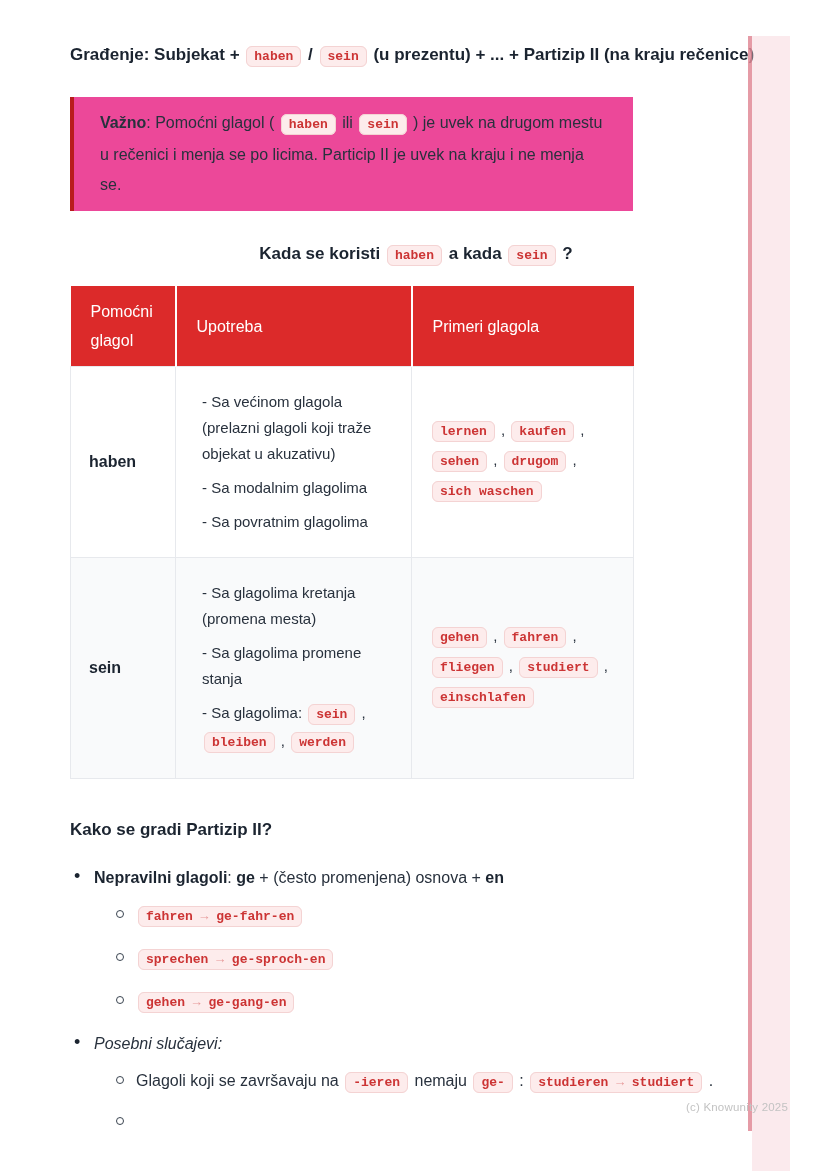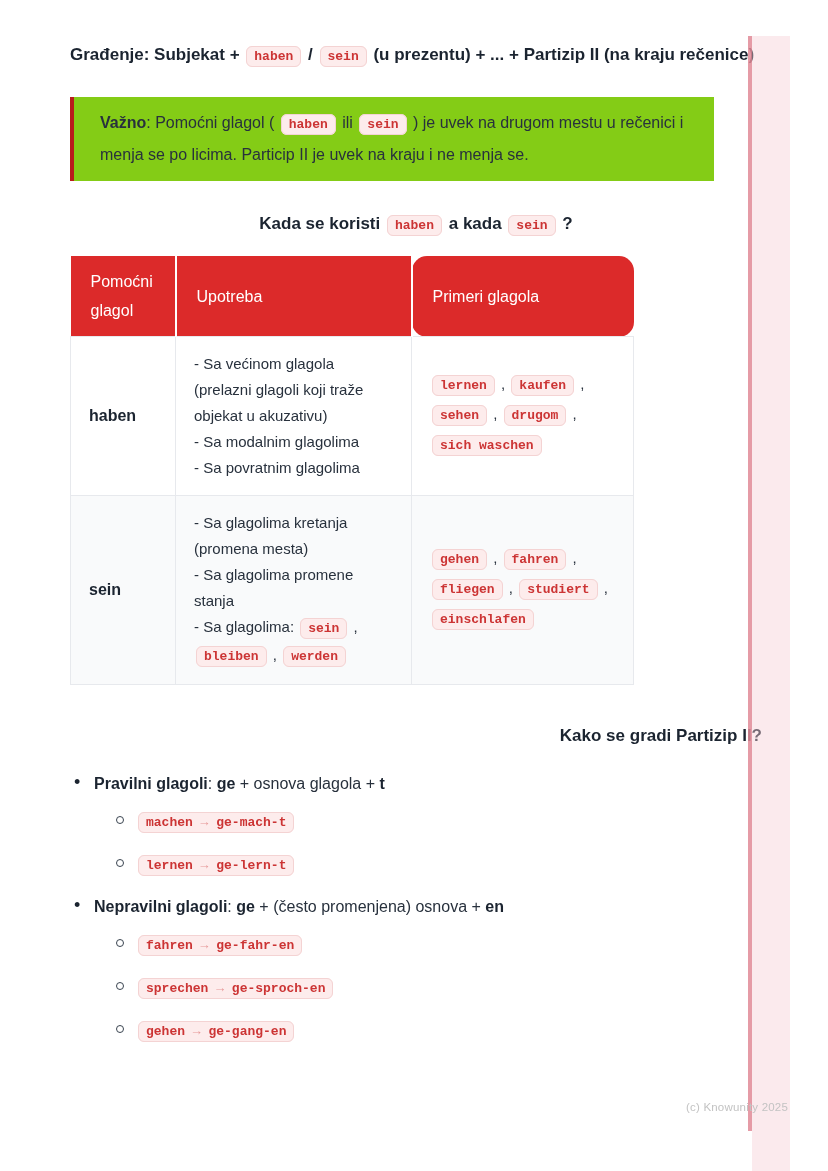--- a/index.html
+++ b/index.html
@@ -17,46 +17,46 @@
     font-size:13px;font-weight:700;color:#cc3434;
     background:#fdecec;border:1px solid #f4d3d3;border-radius:6px;
     padding:2px 7px;margin:0 2px;
     display:inline;
     -webkit-box-decoration-break:clone;box-decoration-break:clone;
     white-space:normal;
   }
   .chip .arrow{color:#e79a9a;font-weight:400;}
 
   .callout{
-    background:#84cc16;border-left:4px solid #b91c1c;
-    width:644px;box-sizing:border-box;
+    background:#ec4899;border-left:4px solid #b91c1c;
+    width:563px;box-sizing:border-box;
     margin:24px 0 26px 0;padding:11px 26px;
   }
   .callout p{margin:0;font-size:16px;line-height:30px;color:#28313d;}
 
   .when-heading{margin:0 0 14px 0;text-align:center;}
 
   table{border-collapse:collapse;width:563px;margin:10px 0 0 0;table-layout:fixed;padding-left:39px;}
   col.c1{width:105px;}col.c2{width:236px;}col.c3{width:222px;}
   thead th{
     background:#dc2a2a;color:#ffffff;font-weight:500;text-align:left;
     font-size:16px;line-height:29px;padding:11px 20px;
     border-right:2px solid #ffffff;vertical-align:middle;
   }
-  thead th:last-child{border-right:none;border-radius:15px;}
+  thead th:last-child{border-right:none;}
   tbody td{
     border:1px solid #e7e9ed;padding:14px 18px;
     font-size:15px;line-height:26px;vertical-align:middle;color:#28313d;
   }
   tbody tr.alt{background:#f9fafb;}
   td.verb-cell{font-weight:700;font-size:16px;color:#1b2430;}
   .examples-cell .chip{line-height:30px;}
-  .usage-line{margin:0;}
+  .usage-line{margin:8px;}
 
-  .how-heading{margin:34px 0 0 12px;text-align:right;}
+  .how-heading{margin:34px 0 0 0;}
 
   ul.l1{list-style:none;margin:18px 0 0 0;padding:0;}
   ul.l1 > li{position:relative;padding-left:24px;margin-bottom:14px;font-size:16px;line-height:27px;color:#28313d;}
   ul.l1 > li::before{content:"\2022";position:absolute;left:4px;top:-1px;font-size:18px;color:#1b2430;}
   .li-label strong{color:#1b2430;}
   ul.l2{list-style:none;margin:10px 0 0 0;padding:0 0 0 20px;}
   ul.l2 > li{position:relative;padding-left:22px;margin-bottom:12px;font-size:16px;line-height:27px;}
   ul.l2 > li::before{
     content:"";position:absolute;left:2px;top:9px;width:6px;height:6px;
     border:1.5px solid #3a4450;border-radius:50%;background:transparent;
@@ -121,32 +121,32 @@
         </td>
         <td class="examples-cell"><code class="chip">gehen</code> , <code class="chip">fahren</code> , <code class="chip">fliegen</code> , <code class="chip">studiert</code> , <code class="chip">einschlafen</code></td>
       </tr>
     </tbody>
   </table>
 
   <p class="bold-para how-heading">Kako se gradi Partizip II?</p>
 
   <ul class="l1">
     <li>
-      <div class="li-label"><strong>Pravilni glagoli</strong>: <strong>ge</strong> + osnova glagola + <strong>t</strong></div>
-      <ul class="l2">
-        <li class="chip-line"><span><code class="chip">machen <span class="arrow">→</span> ge-mach-t</code></span></li>
-        <li class="chip-line"><span><code class="chip">lernen <span class="arrow">→</span> ge-lern-t</code></span></li>
-      </ul>
-    </li>
-    <li>
       <div class="li-label"><strong>Nepravilni glagoli</strong>: <strong>ge</strong> + (često promenjena) osnova + <strong>en</strong></div>
       <ul class="l2">
         <li class="chip-line"><span><code class="chip">fahren <span class="arrow">→</span> ge-fahr-en</code></span></li>
         <li class="chip-line"><span><code class="chip">sprechen <span class="arrow">→</span> ge-sproch-en</code></span></li>
         <li class="chip-line"><span><code class="chip">gehen <span class="arrow">→</span> ge-gang-en</code></span></li>
+      </ul>
+    </li>
+    <li>
+      <div class="li-label"><em>Posebni slučajevi:</em></div>
+      <ul class="l2">
+        <li><span>Glagoli koji se završavaju na <code class="chip">-ieren</code> nemaju <code class="chip">ge-</code> : <code class="chip">studieren <span class="arrow">→</span> studiert</code> .</span></li>
+        <li></li>
       </ul>
     </li>
   </ul>
 
 </div>
 
 <div class="footer">(c) Knowunity 2025</div>
 
 <div class="scroll-strip">
   <div class="scroll-thumb"></div>

